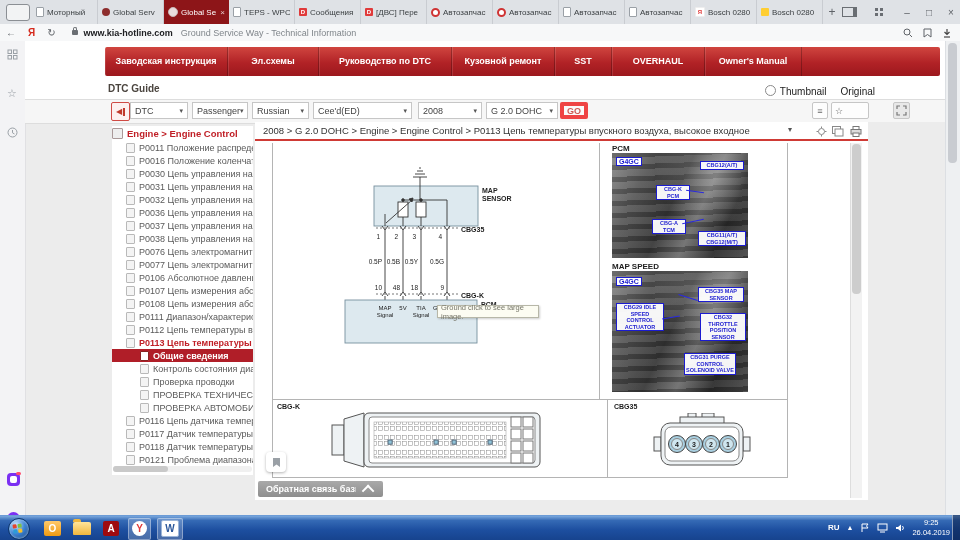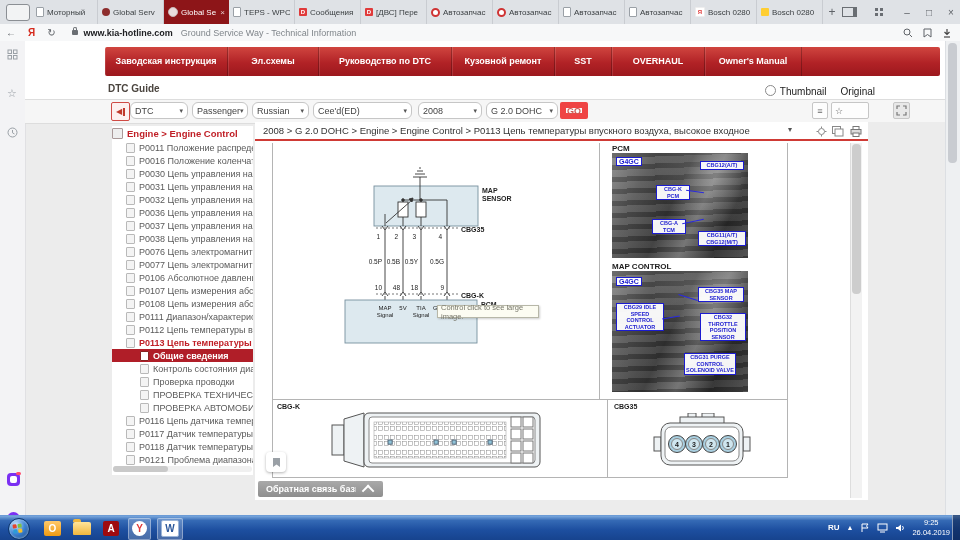--- a/index.html
+++ b/index.html
@@ -56,24 +56,24 @@
        font-weight:bold;font-size:9px;line-height:1.15;border-right:1px solid rgba(0,0,0,.25);
        box-shadow:inset 1px 0 0 rgba(255,255,255,.12);padding:0 2px;}
   .page-title{left:108px;top:83px;font-size:10px;font-weight:bold;color:#4a443e;}
   .radios{top:85px;right:85px;display:flex;gap:14px;align-items:center;font-size:10px;color:#222;}
   .radio{width:9px;height:9px;border:1px solid #8a8a8a;border-radius:50%;background:#fff;margin-right:4px;display:inline-block;vertical-align:-1px;}
   .radio.sel{background:radial-gradient(circle at 50% 50%, #2b2b2b 0 45%, #fff 55%);}
   .toolbar{left:25px;top:99px;width:920px;height:23px;background:#f6f6f6;border-top:1px solid #ddd;border-bottom:1px solid #ddd;}
   .collapse-btn{left:111px;top:102px;width:17px;height:17px;background:#fdf0ef;border:1px solid #cf4a44;border-radius:2px;
        display:flex;align-items:center;justify-content:center;color:#c0392b;font-size:8px;gap:1px;}
   .collapse-btn b{display:block;width:2px;height:8px;background:#c0392b;}
-  .sel{position:absolute;top:102px;height:17px;background:#fff;border:1px solid #c6c6c6;border-radius:6px;
+  .sel{position:absolute;top:102px;height:17px;background:#fff;border:1px solid #c6c6c6;border-radius:0;
        font-size:9px;color:#444;display:flex;align-items:center;padding:0 4px;box-sizing:border-box;}
   .sel .car{margin-left:auto;color:#555;font-size:7px;}
-  .go-btn{left:560px;top:102px;width:28px;height:17px;background:#fafafa;border:6px solid #ef4444;border-radius:2px;
+  .go-btn{left:560px;top:102px;width:28px;height:17px;background:#fafafa;border:4px solid #ef4444;border-radius:2px;
        color:#d05a54;font-weight:bold;font-size:9px;display:flex;align-items:center;justify-content:center;box-sizing:border-box;}
   .tb-btn{position:absolute;top:102px;height:17px;background:#fdfdfd;border:1px solid #c6c6c6;border-radius:2px;
        display:flex;align-items:center;justify-content:center;color:#666;box-sizing:border-box;}
   
   .tree{left:112px;top:126px;width:141px;height:349px;background:#fff;overflow:hidden;font-size:9px;color:#5a5a5a;}
   .trow{height:13px;display:flex;align-items:center;white-space:nowrap;overflow:hidden;}
   .trow .ic{flex:none;width:7px;height:8px;border:1px solid #b9b9b9;background:#f4f4f4;border-radius:1px;margin:0 4px 0 0;}
   .t-head{height:15px;color:#c01f26;font-weight:bold;font-size:9.5px;}
   .t-head .ic{width:9px;height:9px;background:#eee;border-color:#a99;}
   .lvl1{padding-left:14px;}
@@ -506,33 +506,33 @@
       <text x="189" y="155" font-weight="bold" font-size="7">CBG-K</text>
       <text x="209" y="164" font-weight="bold" font-size="7">PCM</text>
       <text x="113" y="167" text-anchor="middle" font-size="6">MAP</text>
       <text x="113" y="174" text-anchor="middle" font-size="6">Signal</text>
       <text x="131" y="167" text-anchor="middle" font-size="6">5V</text>
       <text x="149" y="167" text-anchor="middle" font-size="6">TIA</text>
       <text x="149" y="174" text-anchor="middle" font-size="6">Signal</text>
       <text x="171" y="167" text-anchor="middle" font-size="6">Ground</text>
     </g>
   </svg>
-  <div class="abs tip">Control click to see large image.</div>
+  <div class="abs tip">Ground click to see large image.</div>
 
   <div class="photo-title" style="left:612px;top:144px;">PCM</div>
   <div class="photo" style="left:612px;top:153px;width:136px;height:105px;">
     <div class="badge" style="left:4px;top:4px;">G4GC</div>
     <div class="callout" style="left:88px;top:8px;width:40px;">CBG12(A/T)</div>
     <div class="callout" style="left:44px;top:32px;width:30px;">CBG-K PCM</div>
     <div class="callout" style="left:40px;top:66px;width:30px;">CBG-A TCM</div>
     <div class="callout" style="left:86px;top:78px;width:44px;">CBG11(A/T) CBG12(M/T)</div>
     <div class="ptr" style="left:74px;top:38px;width:18px;transform:rotate(8deg);"></div>
     <div class="ptr" style="left:70px;top:68px;width:22px;transform:rotate(-12deg);"></div>
   </div>
-  <div class="photo-title" style="left:612px;top:262px;">MAP CONTROL</div>
+  <div class="photo-title" style="left:612px;top:262px;">MAP SPEED</div>
   <div class="photo" style="left:612px;top:271px;width:136px;height:121px;">
     <div class="badge" style="left:4px;top:6px;">G4GC</div>
     <div class="callout" style="left:86px;top:16px;width:42px;">CBG35 MAP SENSOR</div>
     <div class="callout" style="left:4px;top:32px;width:44px;">CBG29 IDLE SPEED CONTROL ACTUATOR</div>
     <div class="callout" style="left:88px;top:42px;width:42px;">CBG32 THROTTLE POSITION SENSOR</div>
     <div class="callout" style="left:72px;top:82px;width:48px;">CBG31 PURGE CONTROL SOLENOID VALVE</div>
     <div class="ptr" style="left:66px;top:26px;width:20px;transform:rotate(18deg);"></div>
     <div class="ptr" style="left:50px;top:46px;width:18px;transform:rotate(-10deg);"></div>
   </div>
 

